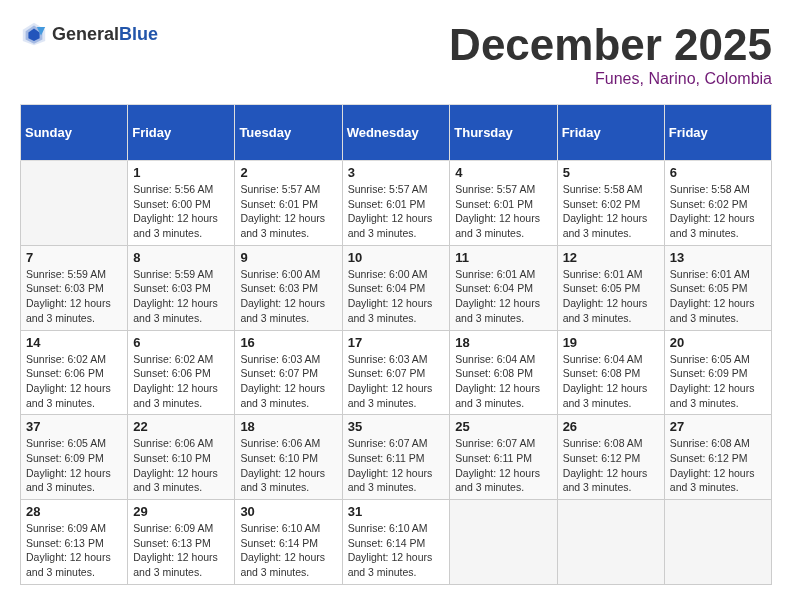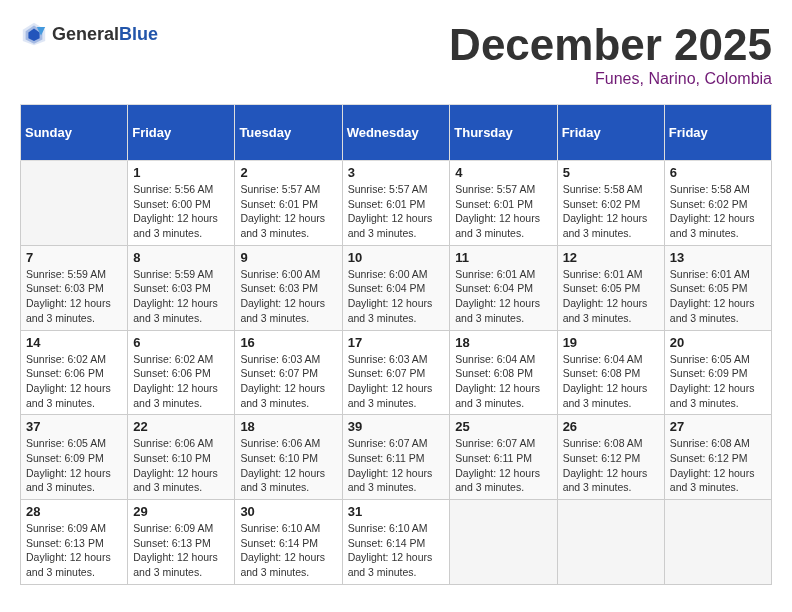--- a/index.html
+++ b/index.html
@@ -207,21 +207,21 @@
         </td>
         <td>
           <div class="day-number">22</div>
           <div class="day-info">Sunrise: 6:06 AM<br>Sunset: 6:10 PM<br>Daylight: 12 hours<br>and 3 minutes.</div>
         </td>
         <td>
           <div class="day-number">18</div>
           <div class="day-info">Sunrise: 6:06 AM<br>Sunset: 6:10 PM<br>Daylight: 12 hours<br>and 3 minutes.</div>
         </td>
         <td>
-          <div class="day-number">39</div>
+          <div class="day-number">35</div>
           <div class="day-info">Sunrise: 6:07 AM<br>Sunset: 6:11 PM<br>Daylight: 12 hours<br>and 3 minutes.</div>
         </td>
         <td>
           <div class="day-number">25</div>
           <div class="day-info">Sunrise: 6:07 AM<br>Sunset: 6:11 PM<br>Daylight: 12 hours<br>and 3 minutes.</div>
         </td>
         <td>
           <div class="day-number">26</div>
           <div class="day-info">Sunrise: 6:08 AM<br>Sunset: 6:12 PM<br>Daylight: 12 hours<br>and 3 minutes.</div>
         </td>

